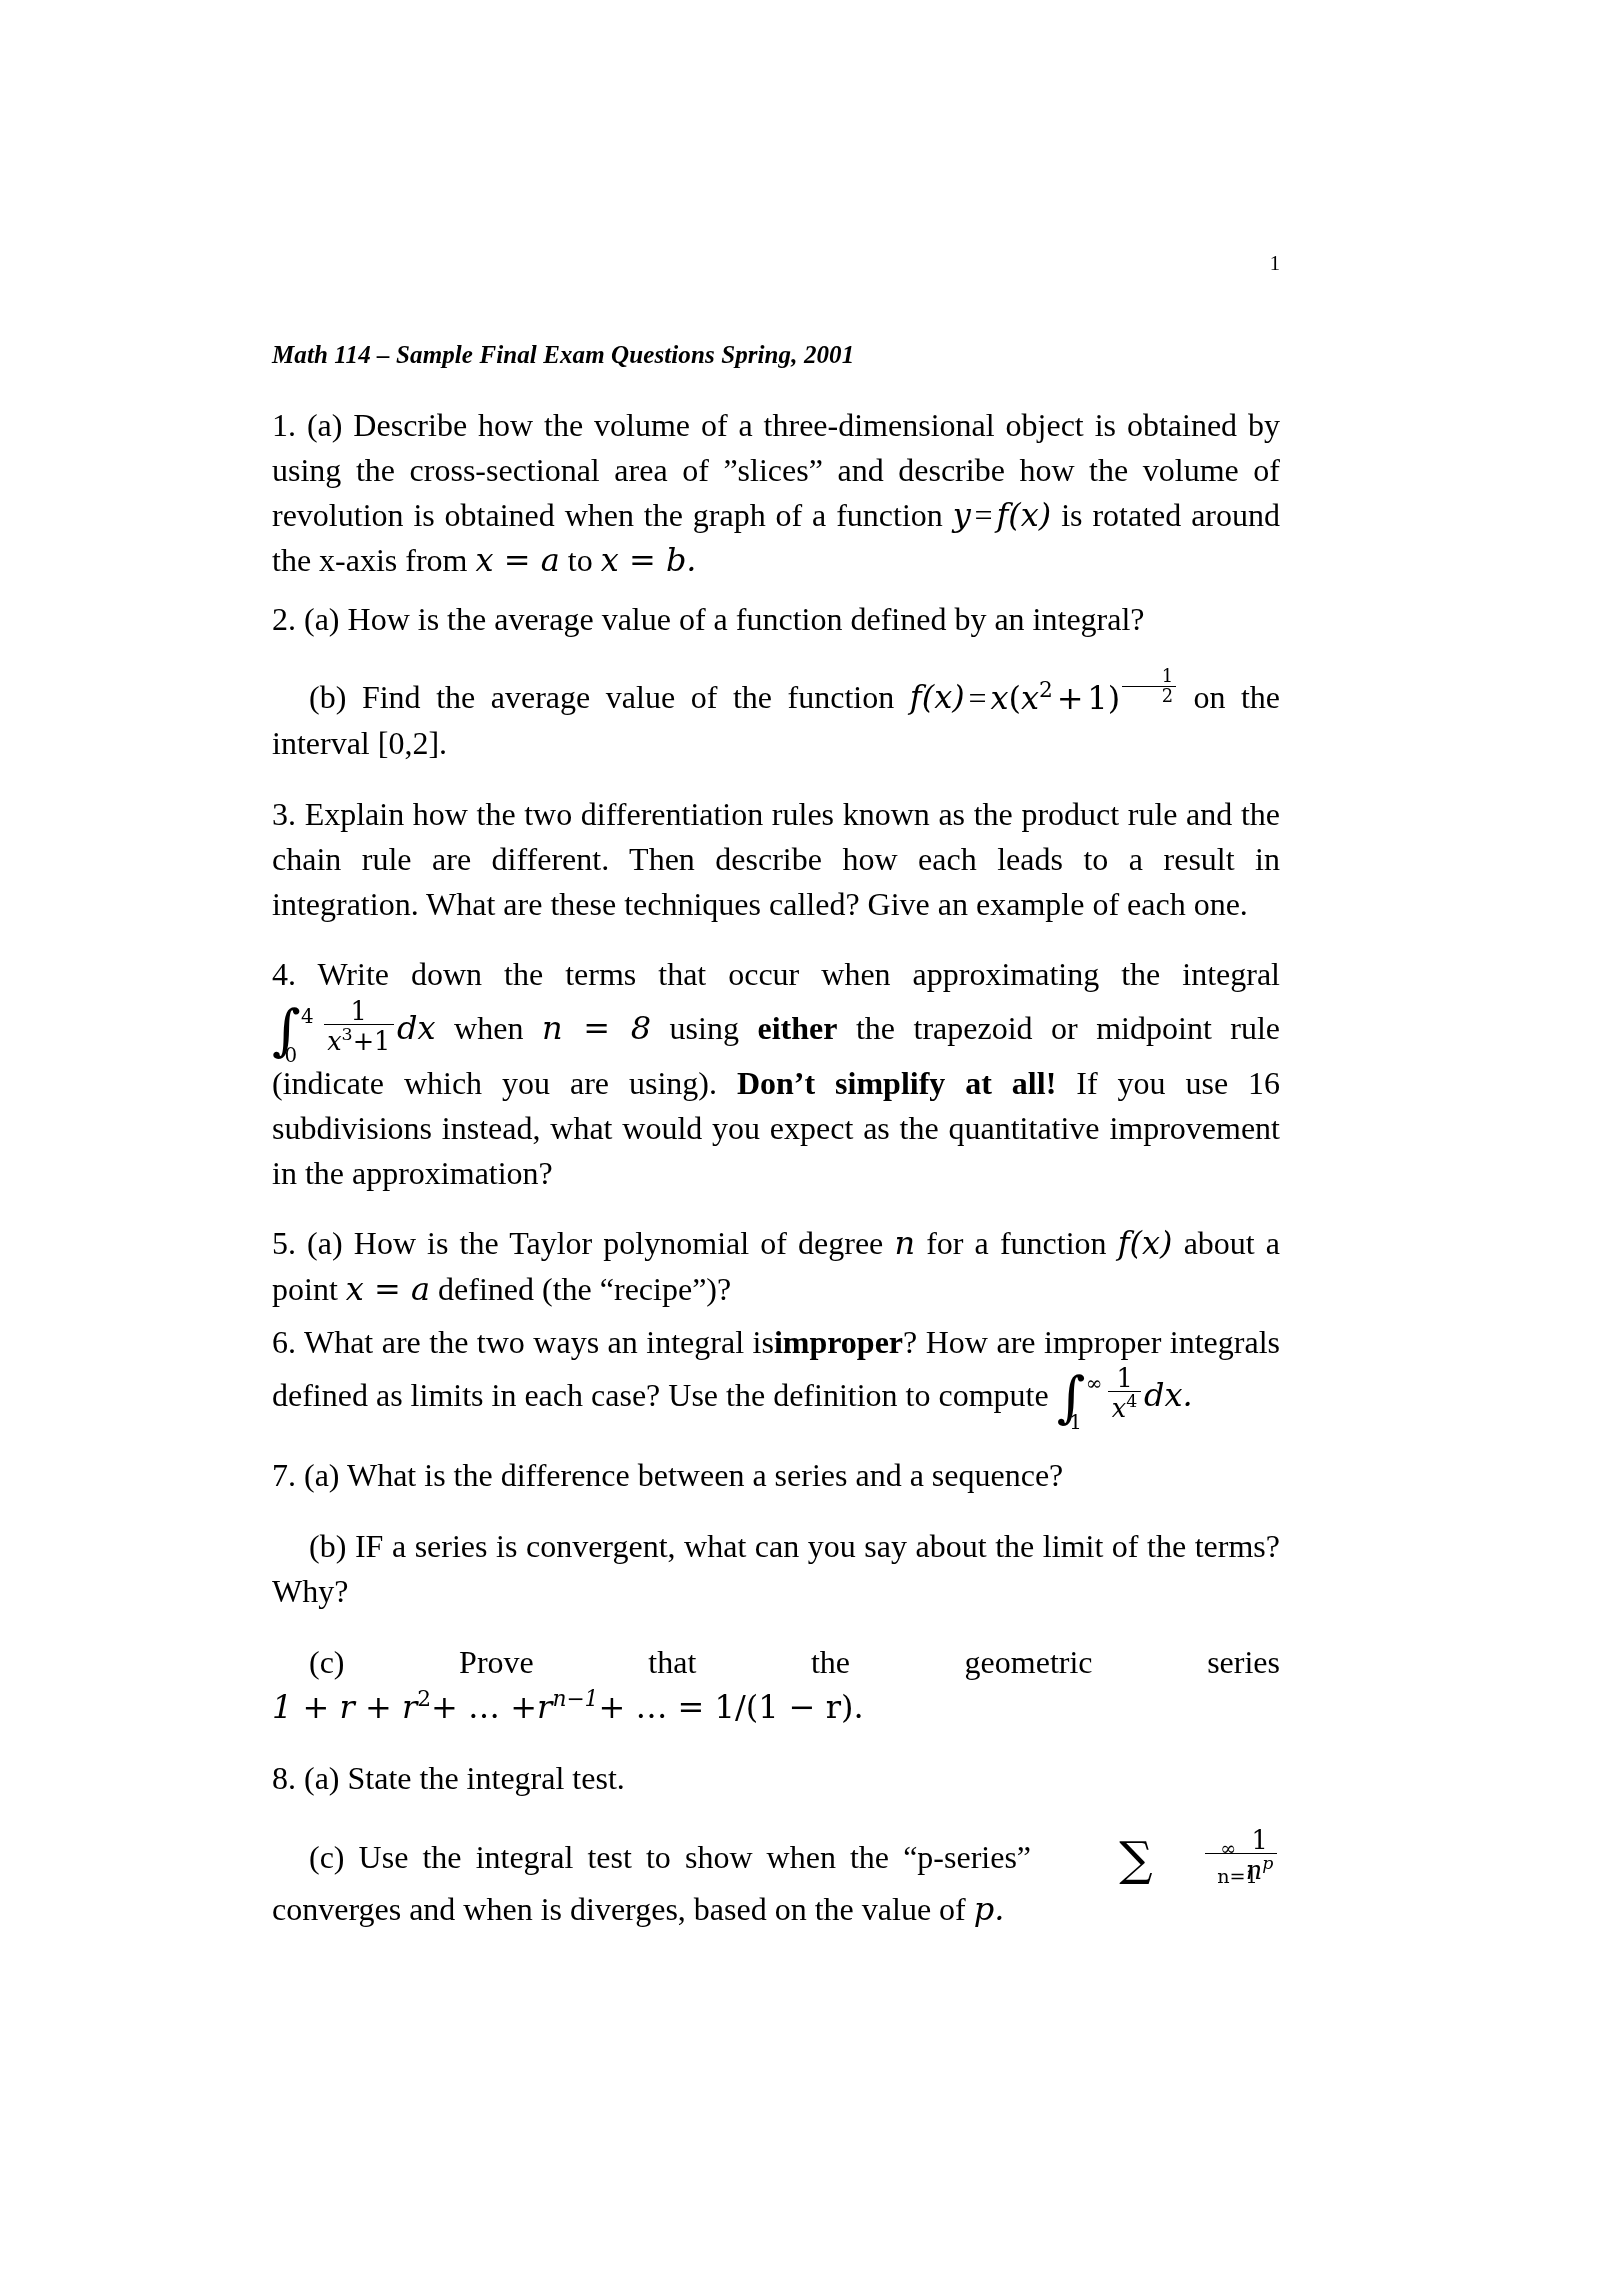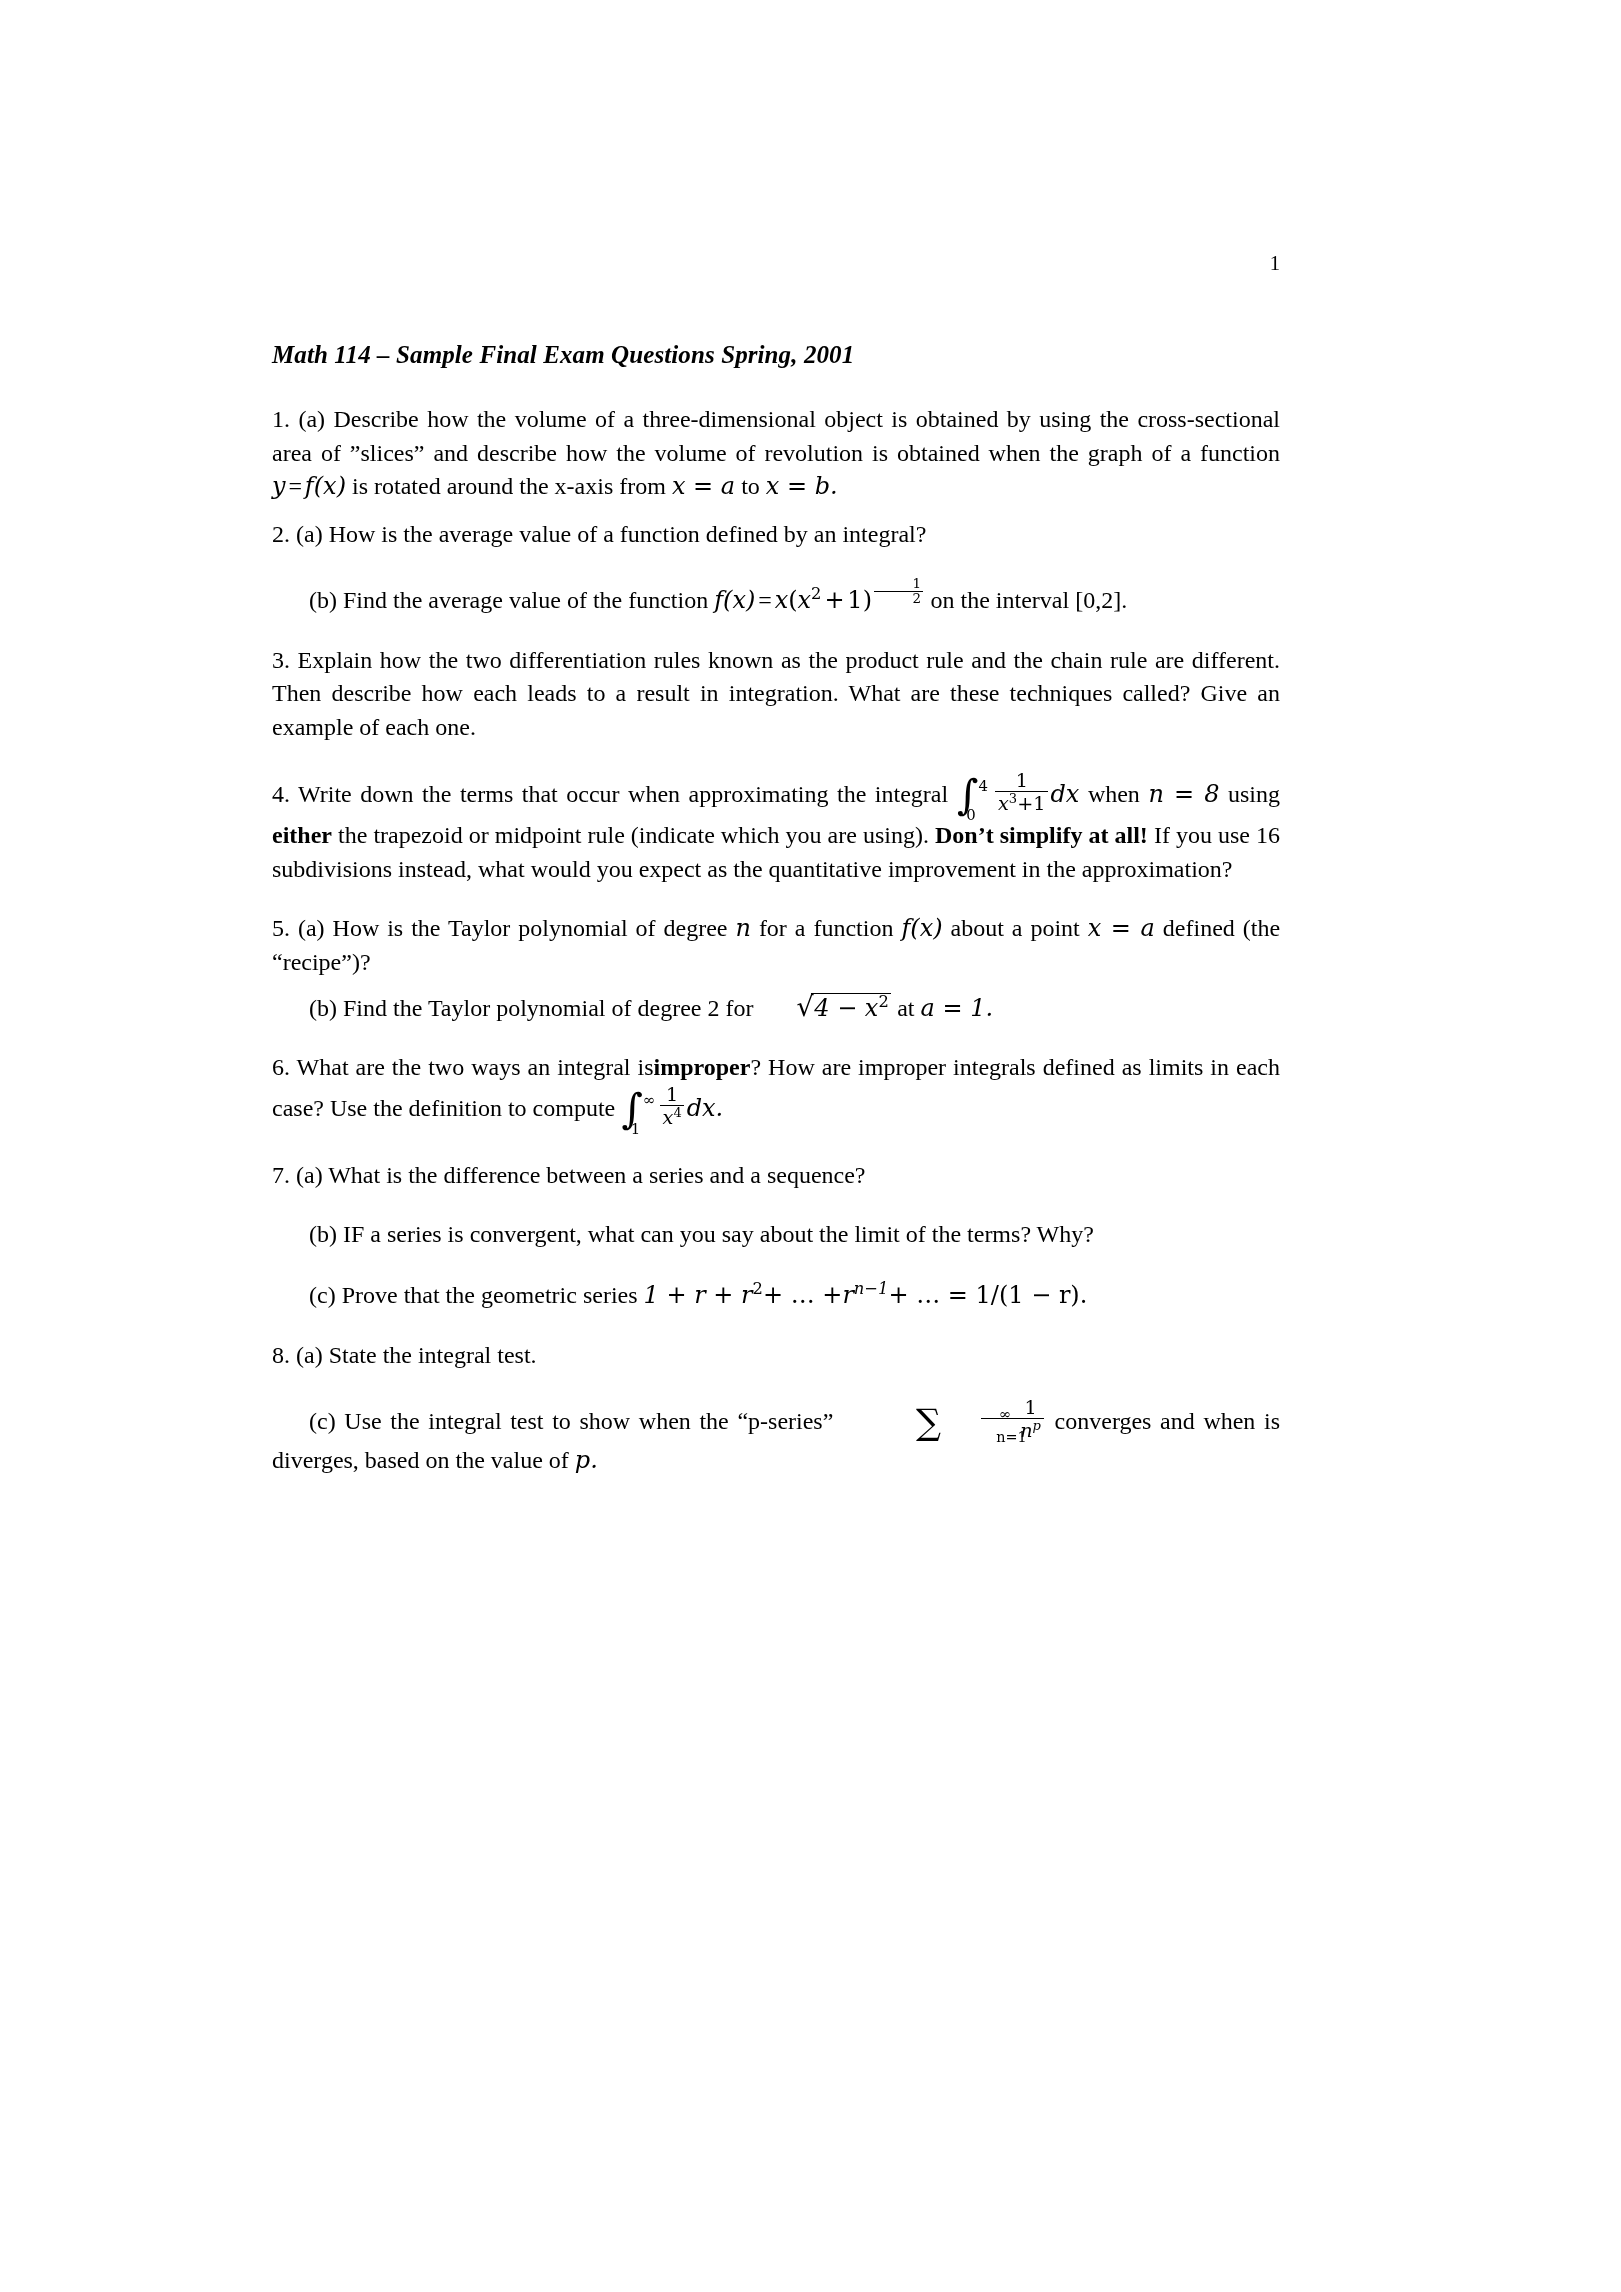--- a/index.html
+++ b/index.html
@@ -46,21 +46,21 @@
   .doc-title {
     font-weight: bold;
     font-size: 25px;
     letter-spacing: 0.1px;
     margin: 0 0 33px 0;
     line-height: 1.15;
     font-style: italic;
   }
 
   .para {
-    font-size: 24px;
+    font-size: 32px;
     line-height: 1.41;
     text-align: justify;
     text-justify: inter-word;
     margin: 0 0 19.6px 0;
     hyphens: none;
   }
   .para.tight { margin-bottom: 7.8px; }
   .para.indent { text-indent: 37px; }
   .para.gap-lg { margin-bottom: 25.5px; }
   .para.gap-sm { margin-bottom: 13.7px; }
@@ -227,27 +227,20 @@
       <span>5.  (a)</span>
       <span>How is the Taylor polynomial of degree</span>
       <span class="m">n</span>
       <span>for a function</span>
       <span class="m">f(x)</span>
       <span>about a point</span>
       <span class="m">x = a</span>
       <span>defined (the “recipe”)?</span>
     </p>
 
-    <p class="para indent gap-lg">
-      <span>(b)</span>
-      <span>Find the Taylor polynomial of degree 2 for</span>
-      <span class="m rad"><span class="sqrt">√</span><span class="rand"><span>4 − x</span><sup class="spn">2</sup></span></span>
-      <span>at</span>
-      <span class="m">a = 1.</span>
-    </p>
 
     <p class="para gap-lg">
       <span>6.</span>
       <span>What are the two ways an integral is</span><b>improper</b><span>?  How are improper integrals defined as limits in each case? Use the definition to compute</span>
       <span class="m"><span class="intg"><span class="sign">∫</span><span class="upper">∞</span><span class="lower">1</span></span><span class="frac"><span class="num mn">1</span><span class="den"><span>x</span><sup class="spn">4</sup></span></span><span>dx.</span></span>
     </p>
 
     <p class="para gap-lg">
       <span>7.  (a)</span>
       <span>What is the difference between a series and a sequence?</span>

